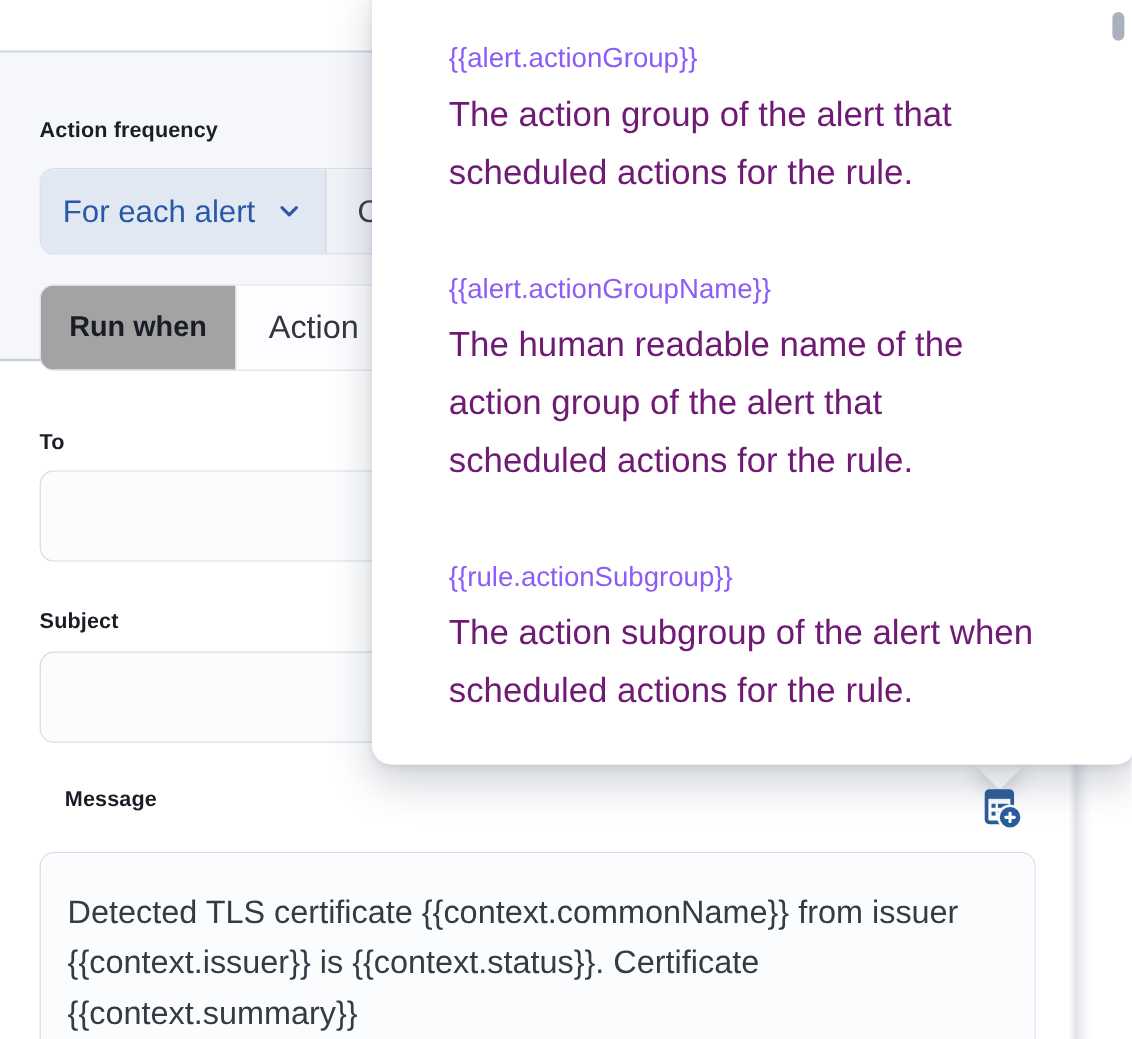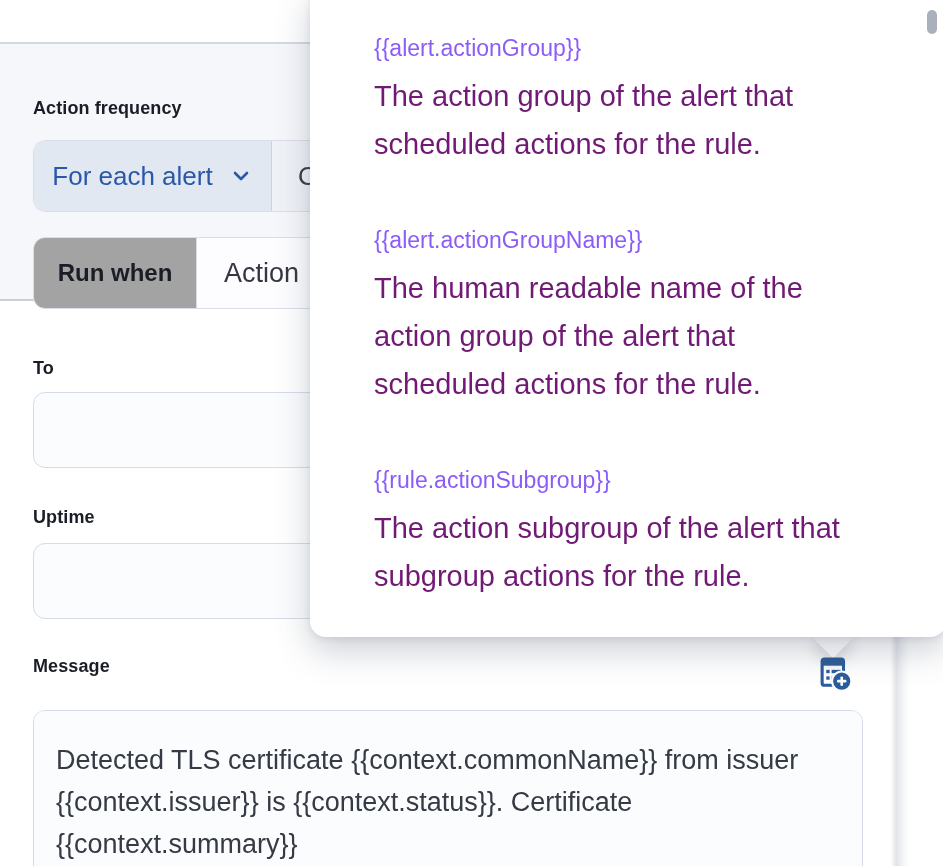--- a/index.html
+++ b/index.html
@@ -74,21 +74,21 @@
     position: absolute; left: 33px; width: 830px; height: 76px;
     background: #fbfcfe;
     border: 1.5px solid #d5dbe8; border-radius: 12px;
     font-family: "Liberation Sans", sans-serif;
     font-size: 27px; color: #343741; padding: 0 22px;
   }
   .input-to { top: 392px; }
   .label-subject { top: 507px; }
   .input-subject { top: 543px; }
 
-  .label-message { top: 656px; }
+  .label-message { top: 656px; margin-left: 21px; }
   .add-var-btn {
     position: absolute; left: 812px; top: 652px;
     width: 44px; height: 44px;
     background: transparent; border: none; cursor: pointer;
     display: flex; align-items: center; justify-content: center;
   }
   .message-area {
     position: absolute; left: 33px; top: 710px; width: 830px; height: 180px;
     background: #fbfcfe;
     border: 1.5px solid #d5dbe8; border-radius: 12px;
@@ -179,21 +179,21 @@
     <div class="prepend">Run when</div>
     <div class="runwhen-value">
       <span>Action</span>
     </div>
   </div>
 </div>
 
 <div class="form-label label-to">To</div>
 <input class="text-input input-to" type="text" value="" style="">
 
-<div class="form-label label-subject">Uptime</div>
+<div class="form-label label-subject">Subject</div>
 <input class="text-input input-subject" type="text" value="" style="">
 
 <div class="form-label label-message">Message</div>
 
 <button class="add-var-btn">
   <span>
     <svg class="icon-svg" width="38" height="38" viewBox="0 0 32 32" fill="none">
       <rect x="6" y="3.5" width="18" height="22" rx="2" stroke="#2b5c9c" stroke-width="2.6"></rect>
       <rect x="6" y="3.5" width="18" height="5.5" fill="#2b5c9c"></rect>
       <rect x="9.5" y="12.5" width="2.8" height="2.8" fill="#2b5c9c"></rect>
@@ -218,16 +218,16 @@
   <div class="var-item">
     <div class="var-name">{{alert.actionGroup}}</div>
     <div class="var-desc">The action group of the alert that scheduled actions for the rule.</div>
   </div>
   <div class="var-item">
     <div class="var-name">{{alert.actionGroupName}}</div>
     <div class="var-desc">The human readable name of the action group of the alert that scheduled actions for the rule.</div>
   </div>
   <div class="var-item">
     <div class="var-name">{{rule.actionSubgroup}}</div>
-    <div class="var-desc">The action subgroup of the alert that subgroup actions for the rule.</div>
+    <div class="var-desc">The action subgroup of the alert when scheduled actions for the rule.</div>
   </div>
   <div class="popover-scrollthumb"></div>
 </div>
 
 </body></html>

